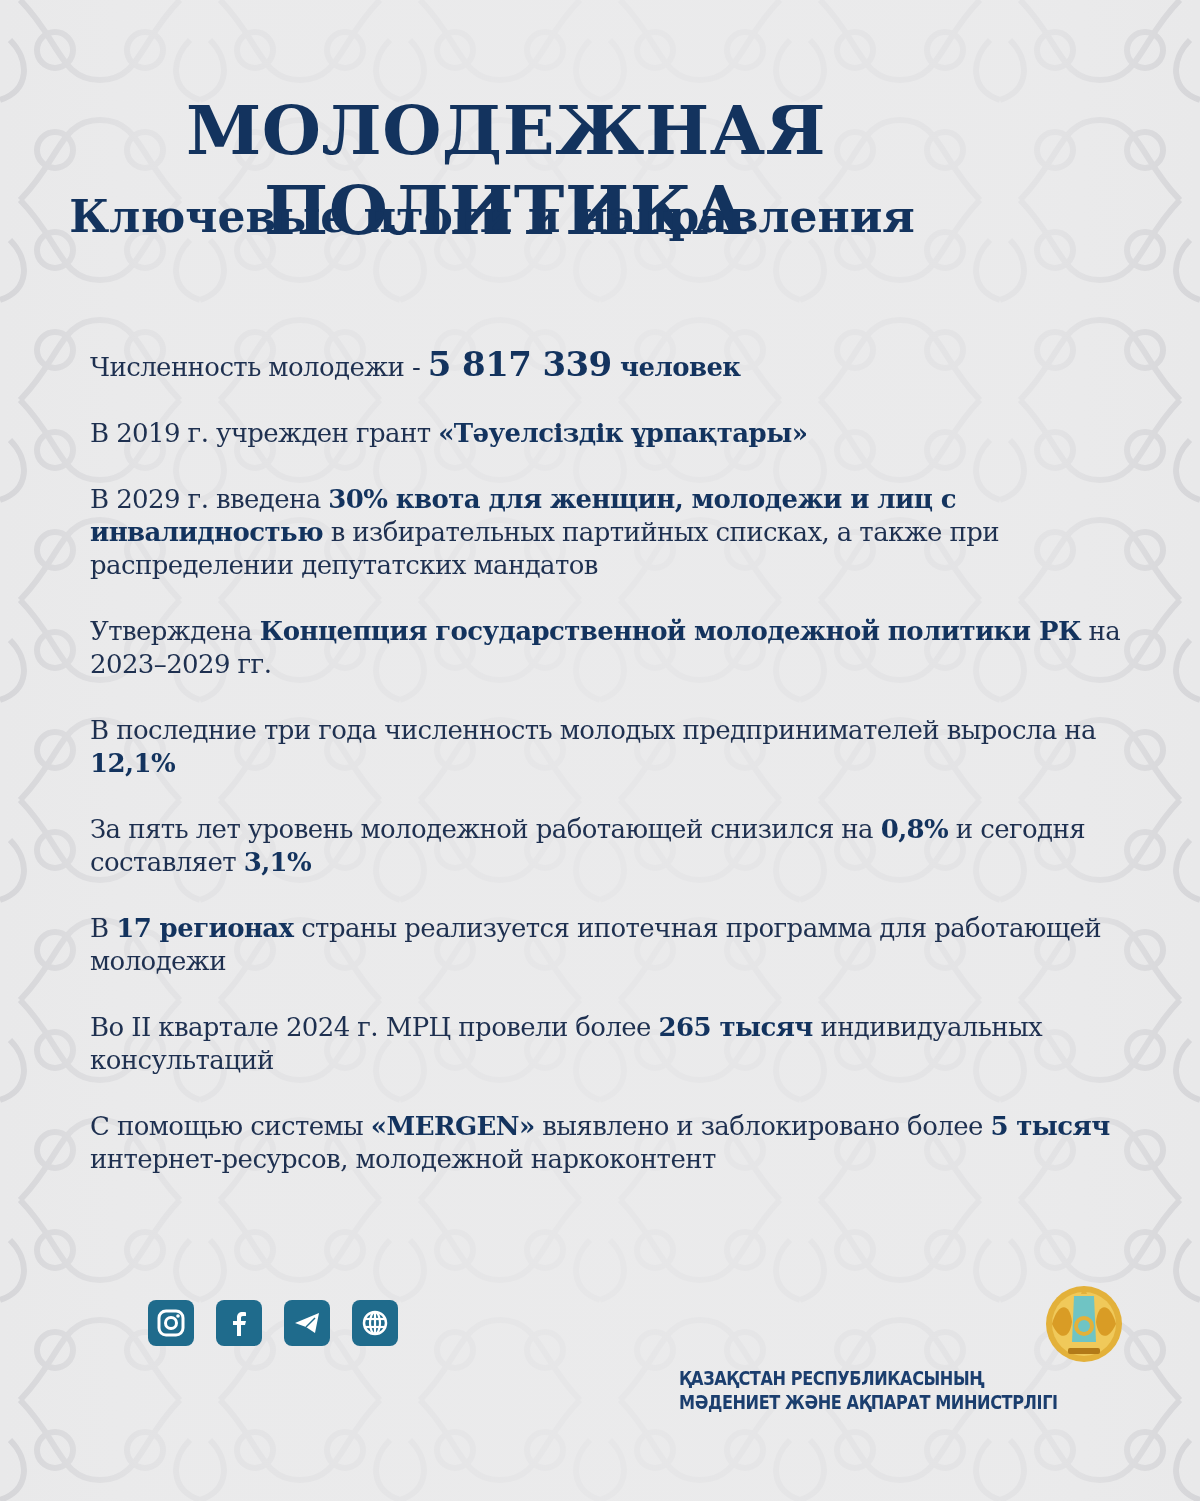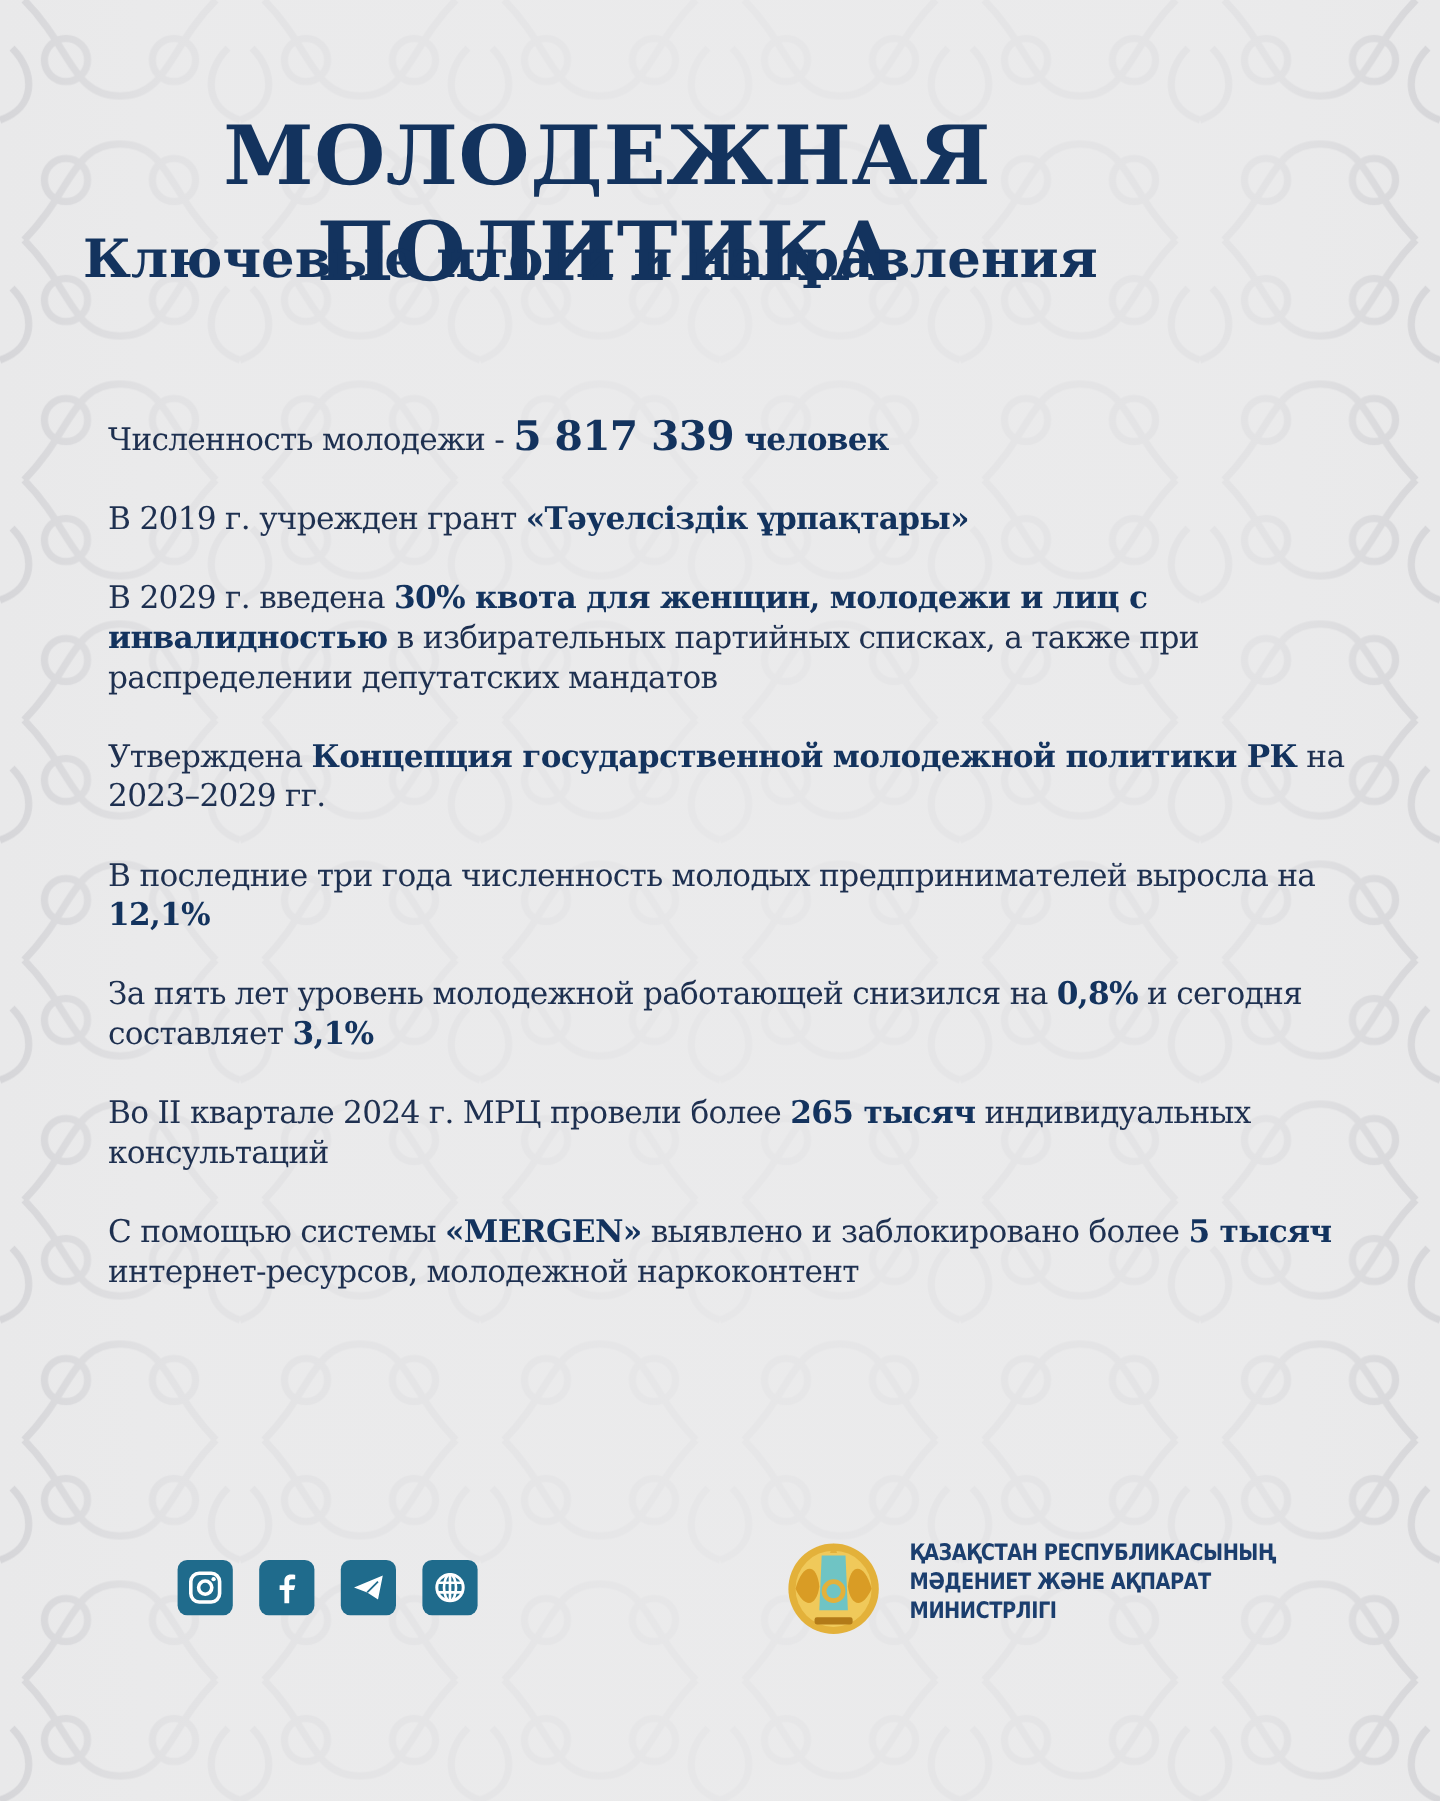--- a/index.html
+++ b/index.html
@@ -30,21 +30,21 @@
     font-size: 26px; line-height: 33px; color: #1e3050;
     margin: 0 0 33px 0; letter-spacing: -0.6px;
   }
   .fact b { font-weight: bold; color: #13335e; }
   .fact .big { font-size: 34px; }
   .socials { position: absolute; left: 148px; top: 1300px; display: flex; gap: 22px; }
   .soc {
     width: 46px; height: 46px; border-radius: 8px; background: #1f6b8c;
     display: flex; align-items: center; justify-content: center;
   }
-  .ministry { position: absolute; left: 655px; top: 1282px; display: flex; align-items: flex-start; }
+  .ministry { position: absolute; left: 655px; top: 1282px; display: flex; align-items: flex-end; flex-direction: column; }
   .emblem { width: 80px; height: 84px; }
   .ministry-text {
     margin-left: 24px; font-family: "DejaVu Sans", sans-serif; font-weight: bold;
     color: #1b3e6e; font-size: 19px; line-height: 24px; letter-spacing: -0.5px;
     transform: scaleX(0.85); transform-origin: left center;
   }
 </style>
 </head>
 <body>
 
@@ -80,20 +80,21 @@
     <div>Ключевые итоги и направления</div>
   </div>
 
   <div class="facts" id="facts">
       <p class="fact"><span>Численность молодежи - </span><b class="big">5 817 339</b><b> человек</b></p>
       <p class="fact"><span>В 2019 г. учрежден грант </span><b>«Тәуелсіздік ұрпақтары»</b></p>
       <p class="fact"><span>В 2029 г. введена </span><b>30% квота для женщин, молодежи и лиц с инвалидностью</b><span> в избирательных партийных списках, а также при распределении депутатских мандатов</span></p>
       <p class="fact"><span>Утверждена </span><b>Концепция государственной молодежной политики РК</b><span> на 2023–2029 гг.</span></p>
       <p class="fact"><span>В последние три года численность молодых предпринимателей выросла на </span><b>12,1%</b></p>
       <p class="fact"><span>За пять лет уровень молодежной работающей снизился на </span><b>0,8%</b><span> и сегодня составляет </span><b>3,1%</b></p>
+      <p class="fact"><span>В </span><b>17 регионах</b><span> страны реализуется ипотечная программа для работающей молодежи</span></p>
       <p class="fact"><span>Во II квартале 2024 г. МРЦ провели более </span><b>265 тысяч</b><span> индивидуальных консультаций</span></p>
       <p class="fact"><span>С помощью системы </span><b>«MERGEN»</b><span> выявлено и заблокировано более </span><b>5 тысяч</b><span> интернет-ресурсов, молодежной наркоконтент</span></p>
     </div>
 
   <div class="socials">
     <div class="soc">
       <svg width="30" height="30" viewBox="0 0 30 30">
           <rect x="3" y="3" width="24" height="24" rx="7" fill="none" stroke="#fff" stroke-width="3"></rect>
           <circle cx="15" cy="15" r="5.5" fill="none" stroke="#fff" stroke-width="3"></circle>
           <circle cx="22" cy="8" r="1.8" fill="#fff"></circle>

